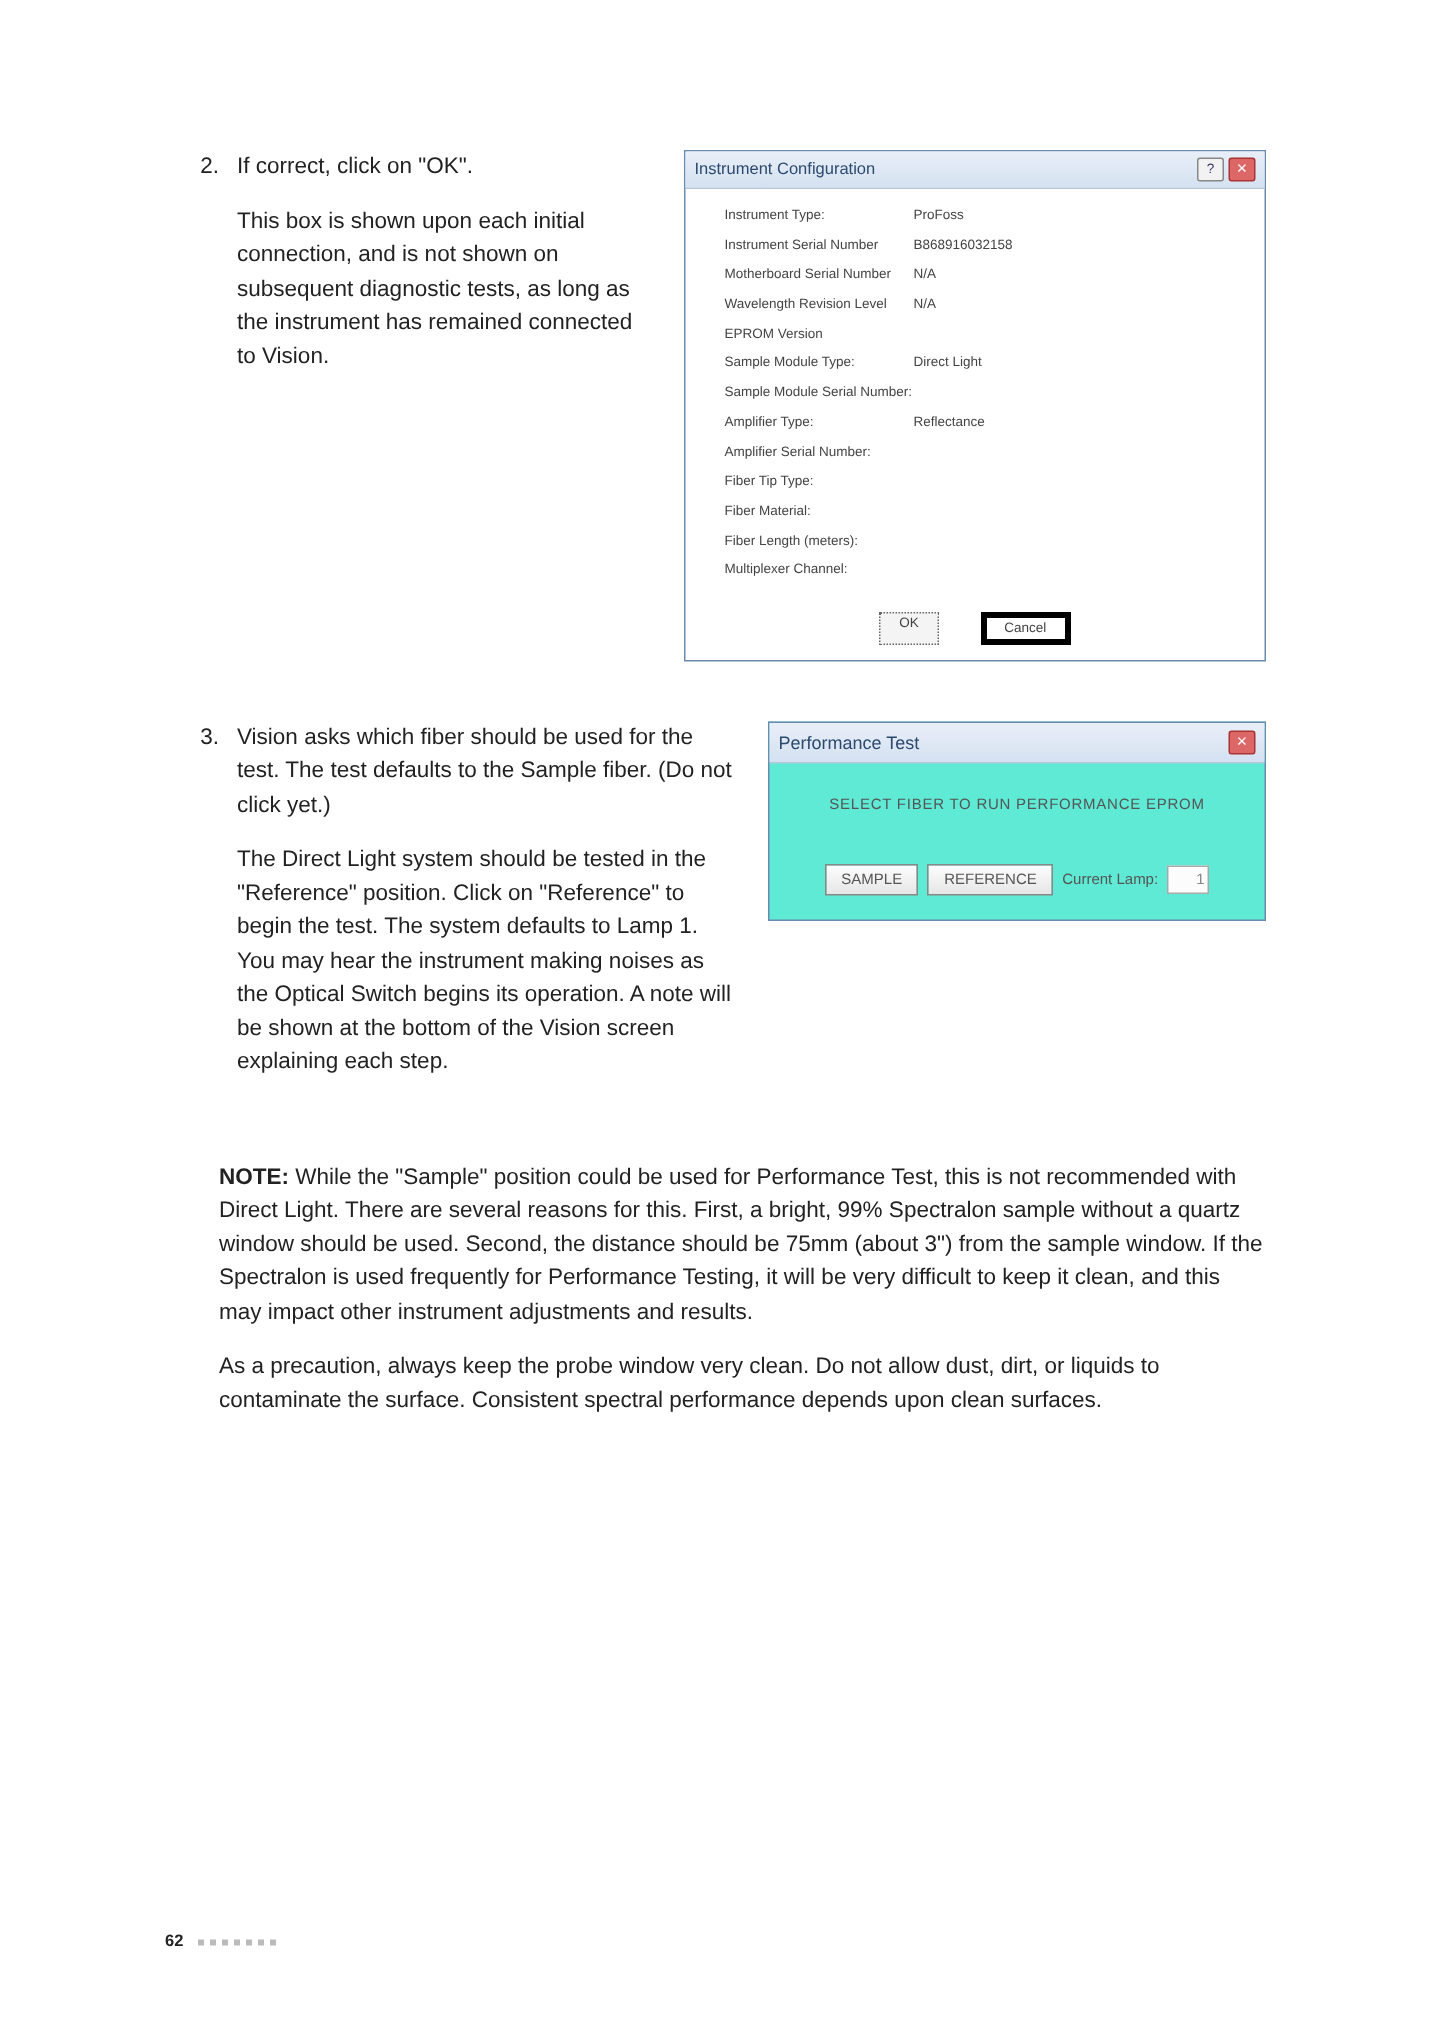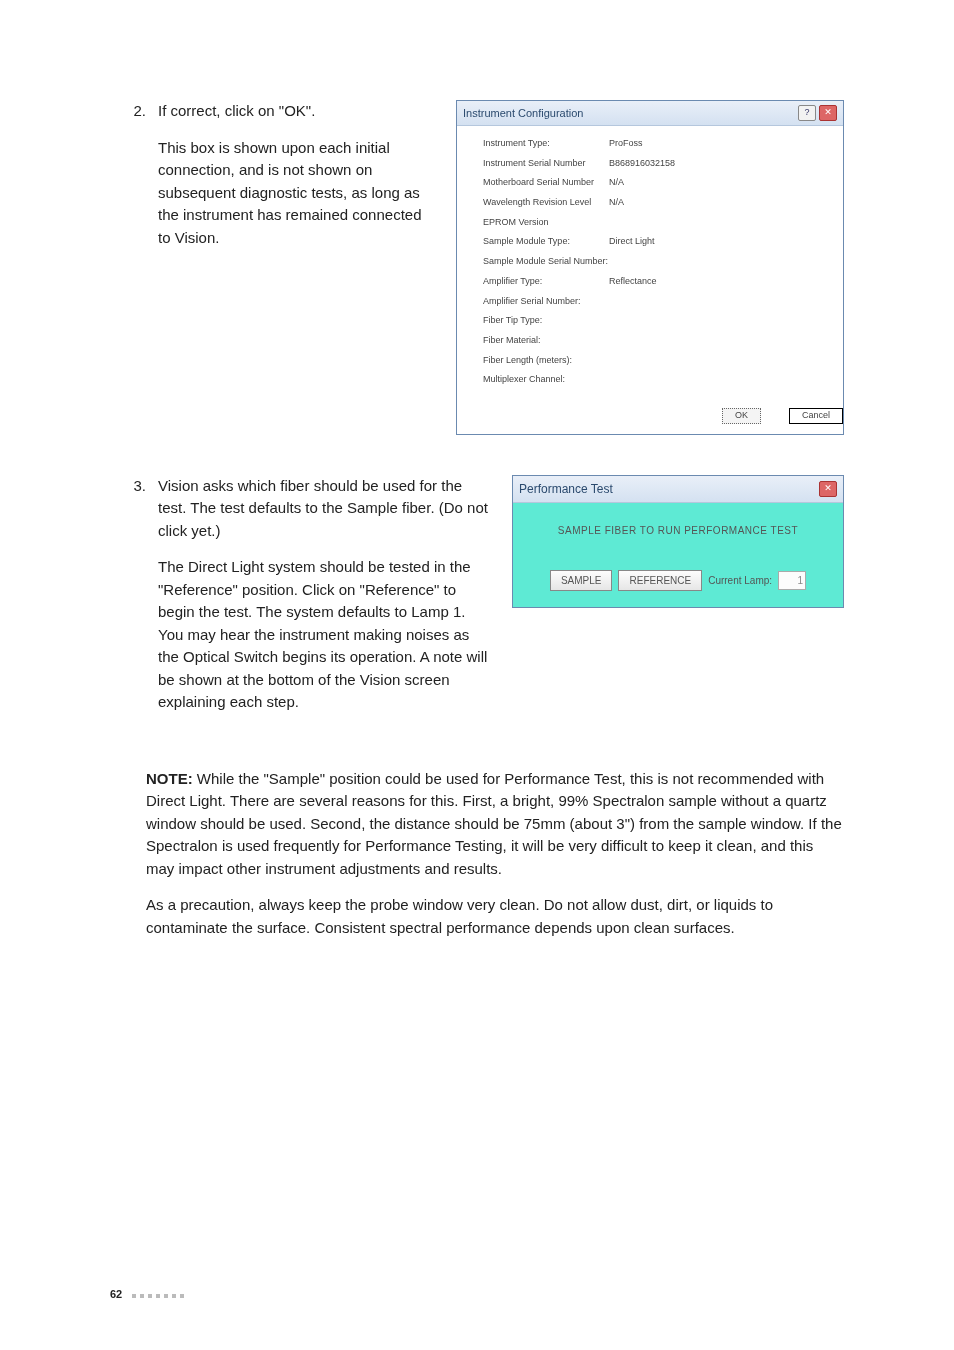--- a/index.html
+++ b/index.html
@@ -74,30 +74,30 @@
     padding: 12px 14px 6px 14px;
   }
   .dlg1-row {
     display:flex;
     margin-bottom: 8px;
     padding-left: 12px;
   }
   .dlg1-row .lbl { width: 126px; }
   .dlg1-buttons {
     display:flex; gap:28px;
-    justify-content:flex-end;
+    justify-content:center;
     padding: 8px 0 10px 0;
   }
   .btn-sm {
     padding: 1px 12px;
     font-size: 9px;
     border: 1px dotted #666;
     background: #f4f4f4;
   }
-  .btn-sm.plain { border:1px solid #000000; background:#fff; }
+  .btn-sm.plain { border:4px solid #000000; background:#fff; }
 
   
   .dlg2 {
     width: 330px;
     border: 1px solid #6b8ab0;
     background: #5eead4;
     font-size: 10px;
     color: #555;
   }
   .dlg2-title {
@@ -244,21 +244,21 @@
     <div class="textcol" style="padding-right:20px;">
       <p>Vision asks which fiber should be used for the test. The test defaults to the Sample fiber. (Do not click yet.)</p>
       <p>The Direct Light system should be tested in the "Reference" position. Click on "Reference" to begin the test. The system defaults to Lamp 1. You may hear the instrument making noises as the Optical Switch begins its operation. A note will be shown at the bottom of the Vision screen explaining each step.</p>
     </div>
     <div class="imgcol">
       <div class="dlg2">
         <div class="dlg2-title">
           <span>Performance Test</span>
           <span class="winbtn close">✕</span>
         </div>
-        <div class="dlg2-body">SAMPLE FIBER TO RUN PERFORMANCE TEST</div>
+        <div class="dlg2-body">SELECT FIBER TO RUN PERFORMANCE EPROM</div>
         <div class="dlg2-btnrow">
           <span class="dlg2-btn">SAMPLE</span>
           <span class="dlg2-btn">REFERENCE</span>
           <span>Current Lamp:</span>
           <span class="lampfield">1</span>
         </div>
       </div>
     </div>
   </div>
 

